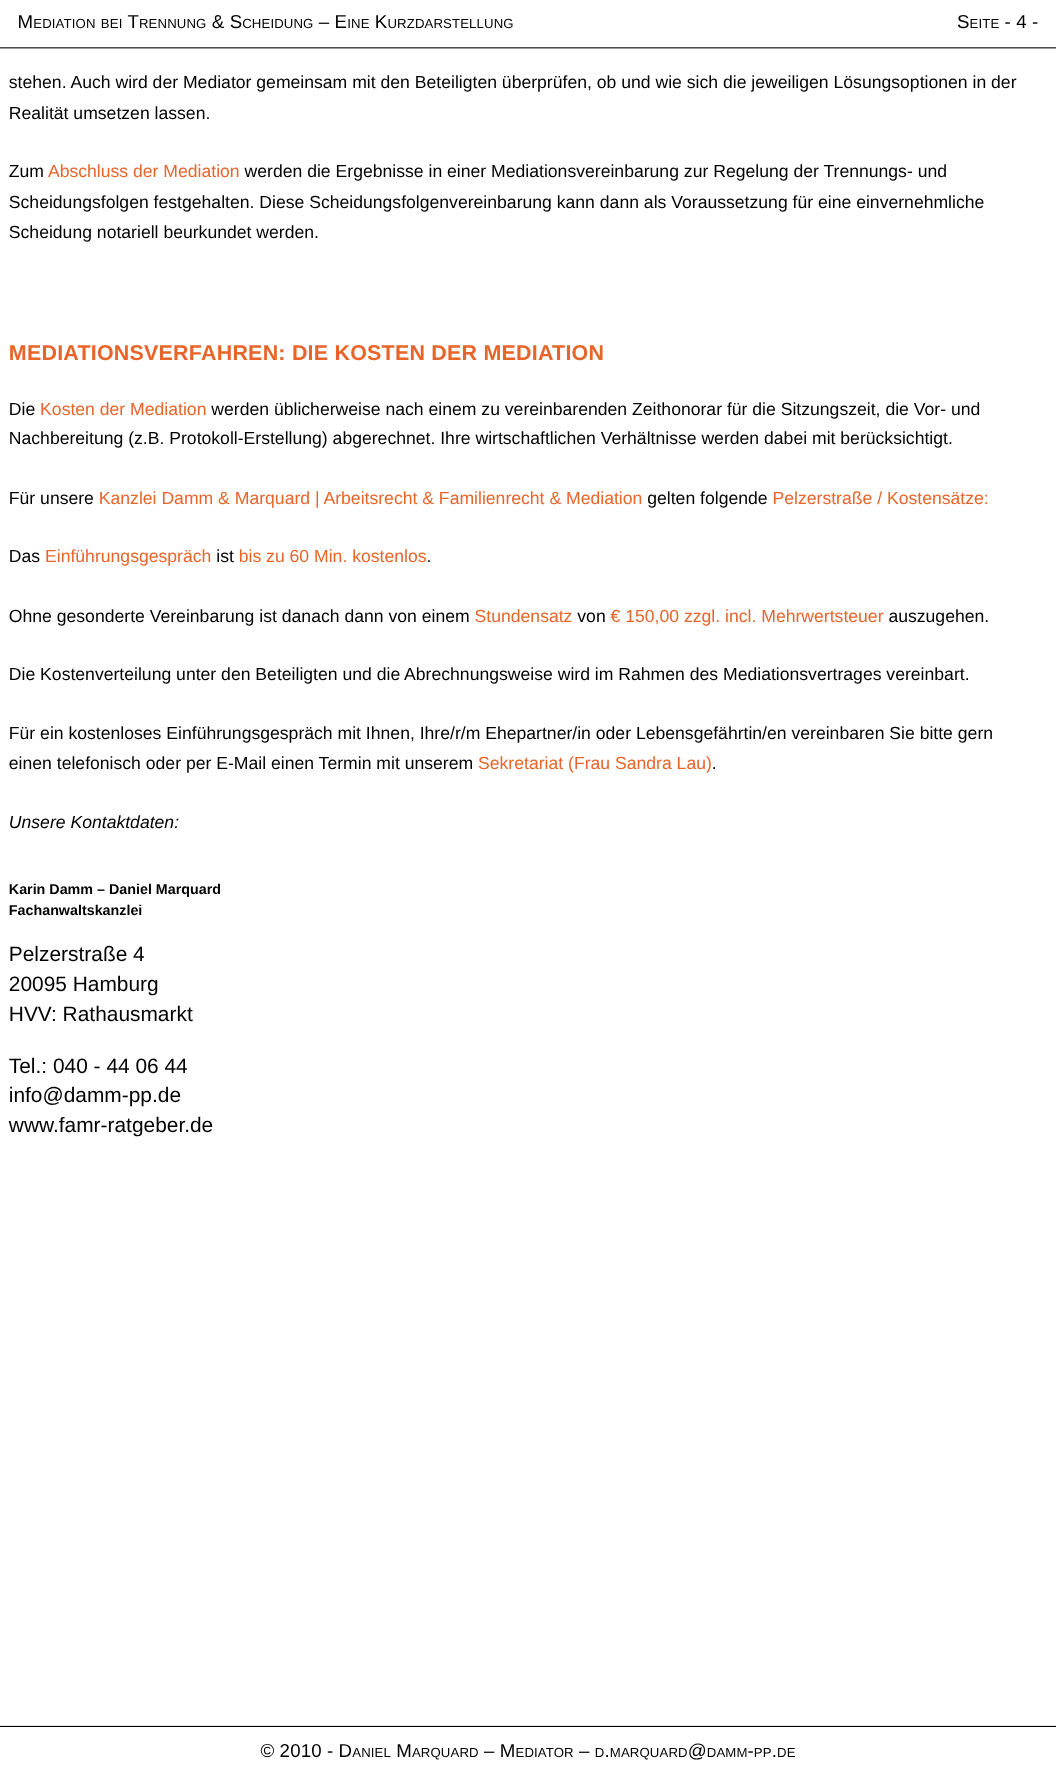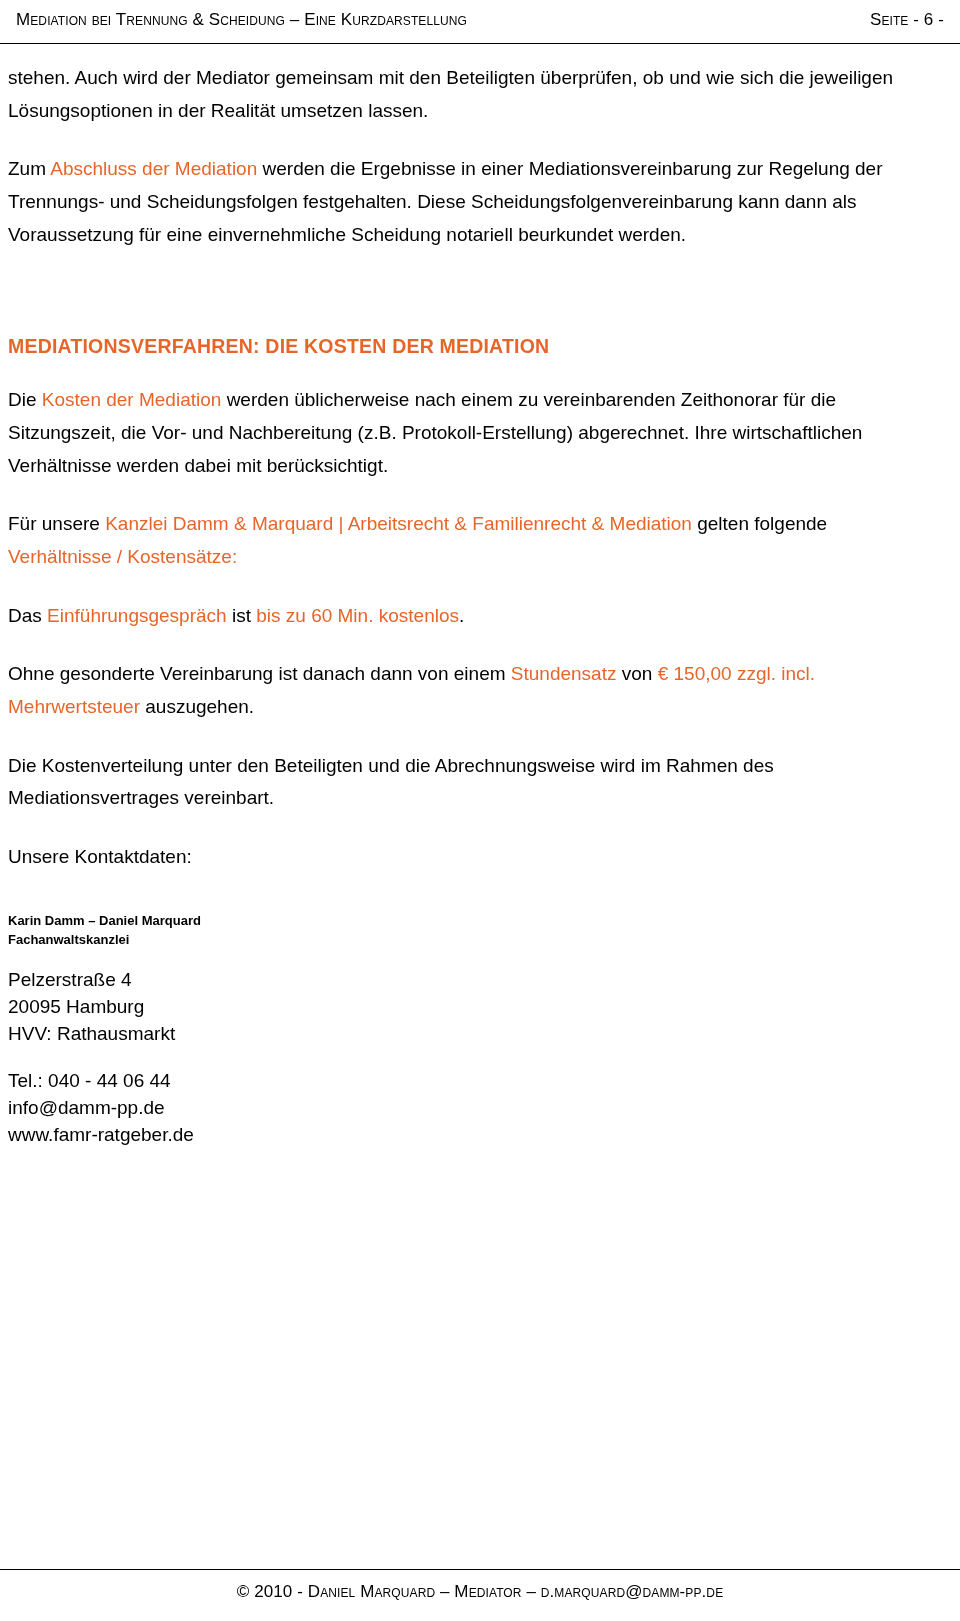--- a/index.html
+++ b/index.html
@@ -51,26 +51,27 @@
 
   
   .content {
     position: absolute;
     top: 62px;
     left: 8px;
     width: 920px;
   }
   p {
     margin: 0 0 26px 0;
-    font-size: 19px;
+    font-size: 16px;
     line-height: 1.72;
     text-align: left;
   }
   p.tight {
     margin-bottom: 20px;
+    font-style: italic;
   }
   .accent {
     color: #e8652a;
   }
   .section-head {
     color: #e8652a;
     font-weight: bold;
     font-size: 19.5px;
     margin: 40px 0 26px 0;
     letter-spacing: 0.2px;
@@ -108,44 +109,45 @@
   }
 </style>
 </head>
 <body>
 
 <div class="page">
 
   <div class="header">
     <div class="header-inner">
       <span class="header-left smallcaps">Mediation bei Trennung &amp; Scheidung – Eine Kurzdarstellung</span>
-      <span class="header-right smallcaps">Seite - 6 -</span>
+      <span class="header-right smallcaps">Seite - 4 -</span>
     </div>
   </div>
 
   <div class="content">
 
     <p><span>stehen.</span><span> Auch wird der Mediator gemeinsam mit den Beteiligten überprüfen, ob und wie sich die jeweiligen Lösungsoptionen in der Realität umsetzen lassen.</span></p>
 
     <p><span>Zum </span><span class="accent">Abschluss der Mediation</span><span> werden die Ergebnisse in einer Mediationsvereinbarung zur Regelung der Trennungs- und Scheidungsfolgen festgehalten. Diese Scheidungsfolgenvereinbarung kann dann als Voraussetzung für eine einvernehmliche Scheidung notariell beurkundet werden.</span></p>
 
     <div class="spacer-lg"></div>
 
     <div class="section-head">MEDIATIONSVERFAHREN: DIE KOSTEN DER MEDIATION</div>
 
     <p><span>Die </span><span class="accent">Kosten der Mediation</span><span> werden üblicherweise nach einem zu vereinbarenden Zeithonorar für die Sitzungszeit, die Vor- und Nachbereitung (z.B. Protokoll-Erstellung) abgerechnet. Ihre wirtschaftlichen Verhältnisse werden dabei mit berücksichtigt.</span></p>
 
-    <p><span>Für unsere </span><span class="accent">Kanzlei Damm &amp; Marquard | Arbeitsrecht &amp; Familienrecht &amp; Mediation</span><span> gelten folgende </span><span class="accent">Verhältnisse / Kostensätze:</span></p>
+    <p><span>Für unsere </span><span class="accent">Kanzlei Damm &amp; Marquard | Arbeitsrecht &amp; Familienrecht &amp; Mediation</span><span> gelten folgende </span><span class="accent">Pelzerstraße / Kostensätze:</span></p>
 
     <p><span>Das </span><span class="accent">Einführungsgespräch</span><span> ist </span><span class="accent">bis zu 60 Min. kostenlos</span><span>.</span></p>
 
     <p><span>Ohne gesonderte Vereinbarung ist danach dann von einem </span><span class="accent">Stundensatz</span><span> von </span><span class="accent">€ 150,00 zzgl. incl. Mehrwertsteuer</span><span>  auszugehen.</span></p>
 
     <p>Die Kostenverteilung unter den Beteiligten und die Abrechnungsweise wird im Rahmen des Mediationsvertrages vereinbart.</p>
 
+    <p><span>Für ein kostenloses Einführungsgespräch mit Ihnen, Ihre/r/m Ehepartner/in oder Lebensgefährtin/en vereinbaren Sie bitte gern einen telefonisch oder per E-Mail einen Termin mit unserem </span><span class="accent">Sekretariat (Frau Sandra Lau)</span><span>.</span></p>
 
     <p class="tight">Unsere Kontaktdaten:</p>
 
     <div class="spacer-lg"></div>
 
     <div class="contact-name">
       <div>Karin Damm – Daniel Marquard</div>
       <div>Fachanwaltskanzlei</div>
     </div>
 

